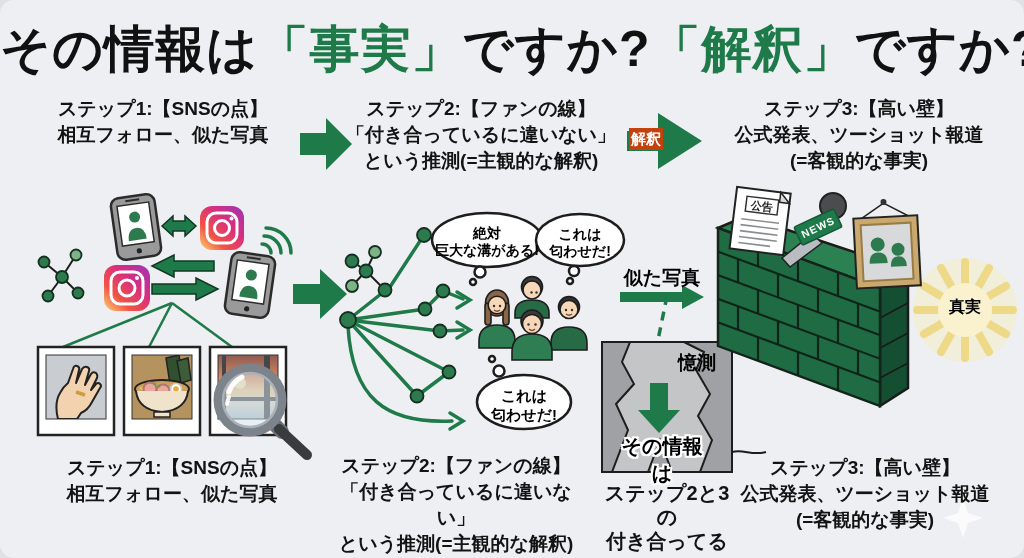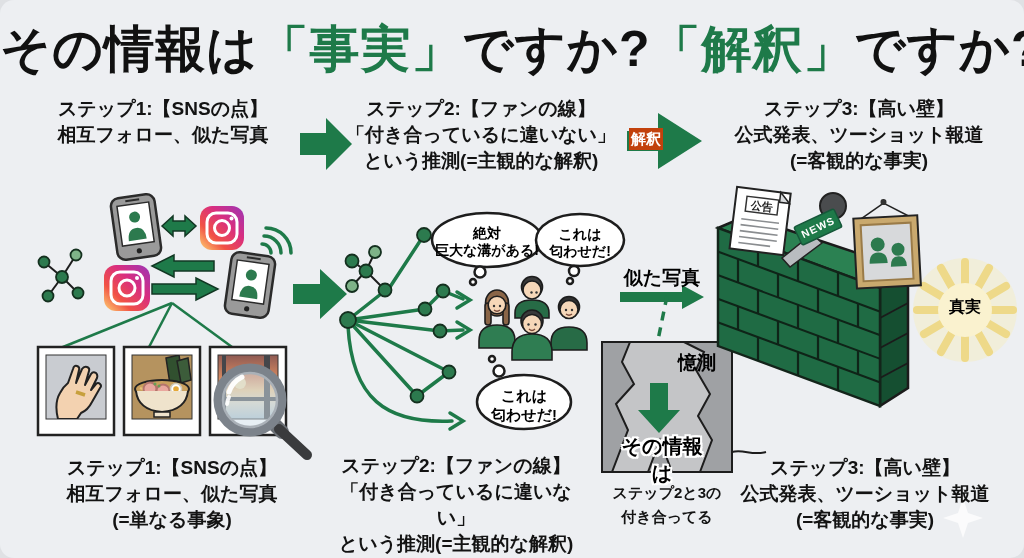--- a/index.html
+++ b/index.html
@@ -3,21 +3,21 @@
 <meta charset="utf-8">
 <style>
   html,body{margin:0;padding:0;background:#dfe1e4;}
   .canvas{position:relative;width:1024px;height:558px;background:#edeff2;overflow:hidden;
           border-radius:14px;font-family:"Liberation Sans","DejaVu Sans",sans-serif;color:#111;}
   .title{position:absolute;top:16px;left:0;width:1024px;text-align:center;
          font-size:50px;font-weight:900;letter-spacing:1px;white-space:nowrap;}
   .title .green{color:#1e7a49;}
   .cap{position:absolute;text-align:center;font-weight:800;font-size:19px;line-height:26px;color:#131313;}
   .cap .ln{display:block;}
-  .small{font-size:15px;line-height:24px;}
+  .small{font-size:20px;line-height:24px;}
   .blabel{position:absolute;text-align:center;font-weight:800;color:#000000;}
   .bubble-txt{font-size:14px;line-height:17px;font-weight:800;}
   .outline-white{text-shadow:-2px -2px 0 #fff,2px -2px 0 #fff,-2px 2px 0 #fff,2px 2px 0 #fff,
                  0 -2px 0 #fff,0 2px 0 #fff,-2px 0 0 #fff,2px 0 0 #fff;}
   .arrow-label{position:absolute;left:629px;top:128px;width:34px;height:22px;background:#c2410c;
                color:#fff;font-size:15px;font-weight:800;text-align:center;line-height:22px;}
   svg{position:absolute;left:0;top:0;}
 </style>
 </head>
 <body>
@@ -383,21 +383,20 @@
   </div>
 
   <div class="blabel" style="left:612px;top:265px;width:100px;font-size:19px;">似た写真</div>
   <div class="blabel" style="left:672px;top:350px;width:50px;font-size:19px;">憶測</div>
   <div class="blabel outline-white" style="left:612px;top:433px;width:100px;font-size:20px;">その情報は</div>
   <div class="blabel" style="left:933px;top:297px;width:64px;font-size:16px;">真実</div>
 
   <div class="cap" style="left:22px;top:455px;width:300px;">
     <span class="ln">ステップ1:【SNSの点】</span>
     <span class="ln">相互フォロー、似た写真</span>
-    <span class="ln">(=単なる事象)</span>
   </div>
   <div class="cap" style="left:322px;top:453px;width:268px;">
     <span class="ln">ステップ2:【ファンの線】</span>
     <span class="ln">「付き合っているに違いない」</span>
     <span class="ln">という推測(=主観的な解釈)</span>
   </div>
   <div class="cap small" style="left:604px;top:481px;width:126px;">
     <span class="ln">ステップ2と3の</span>
     <span class="ln">付き合ってる</span>
   </div>

